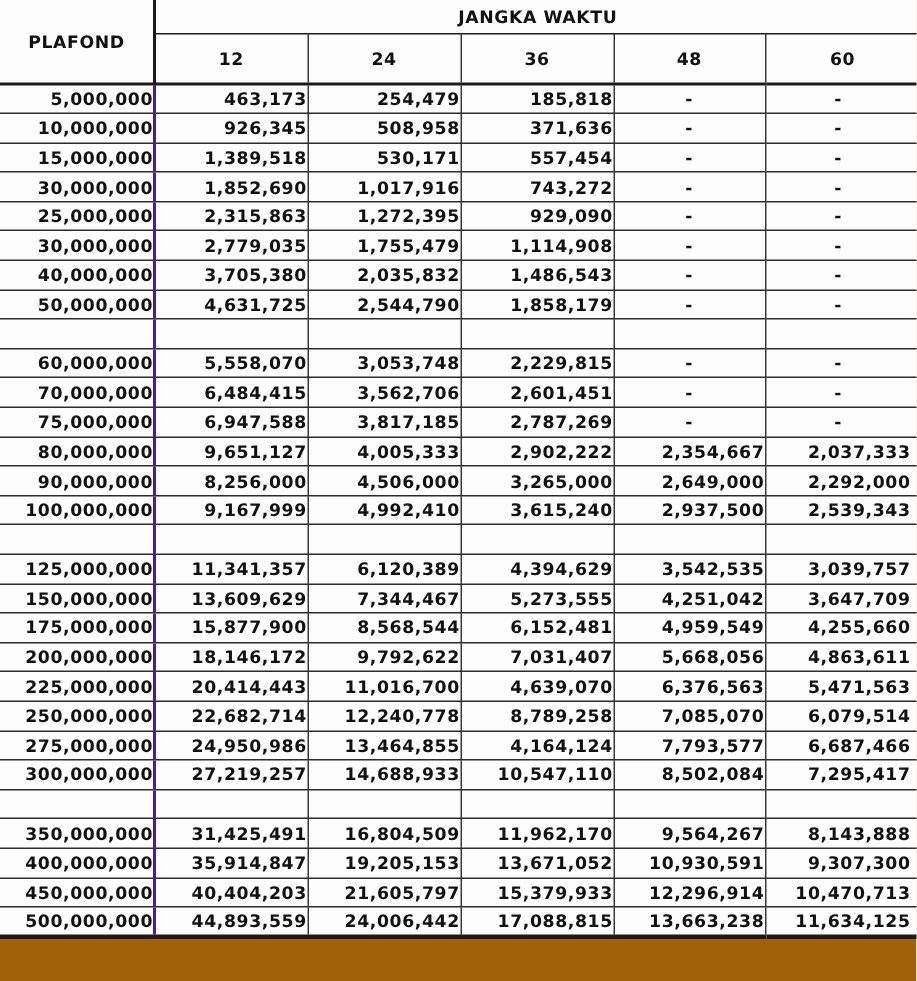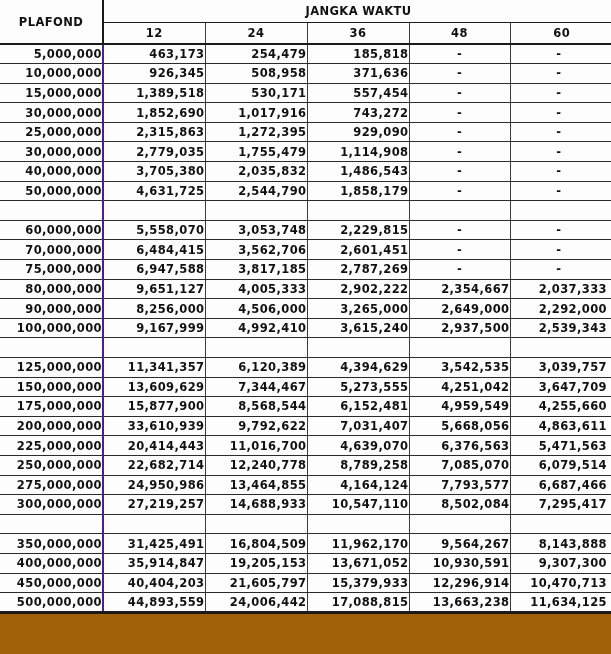--- a/index.html
+++ b/index.html
@@ -58,21 +58,21 @@
     text-align: center;
     vertical-align: middle;
     height: 22px;
     border-bottom: 1.5px solid #1a1a1a;
     font-size: 12px;
     letter-spacing: 2.2px;
   }
   .hdr-term {
     text-align: center;
     vertical-align: middle;
-    height: 22px;
+    height: 34px;
     border-bottom: 2px solid #1a1a1a;
     border-right: 1.5px solid #3a3a3a;
     font-size: 12px;
     letter-spacing: 1px;
   }
   .hdr-term.last { border-right: none; }
 
   
   tr.data-row td {
     height: 19.6px;
@@ -276,21 +276,21 @@
         <tr class="data-row">
           <td class="plafond-cell">175,000,000</td>
           <td class="amt-cell">15,877,900</td>
           <td class="amt-cell">8,568,544</td>
           <td class="amt-cell">6,152,481</td>
           <td class="amt-cell">4,959,549</td>
           <td class="amt-cell last">4,255,660</td>
         </tr>
         <tr class="data-row">
           <td class="plafond-cell">200,000,000</td>
-          <td class="amt-cell">33,610,939</td>
+          <td class="amt-cell">18,146,172</td>
           <td class="amt-cell">9,792,622</td>
           <td class="amt-cell">7,031,407</td>
           <td class="amt-cell">5,668,056</td>
           <td class="amt-cell last">4,863,611</td>
         </tr>
         <tr class="data-row">
           <td class="plafond-cell">225,000,000</td>
           <td class="amt-cell">20,414,443</td>
           <td class="amt-cell">11,016,700</td>
           <td class="amt-cell">4,639,070</td>

